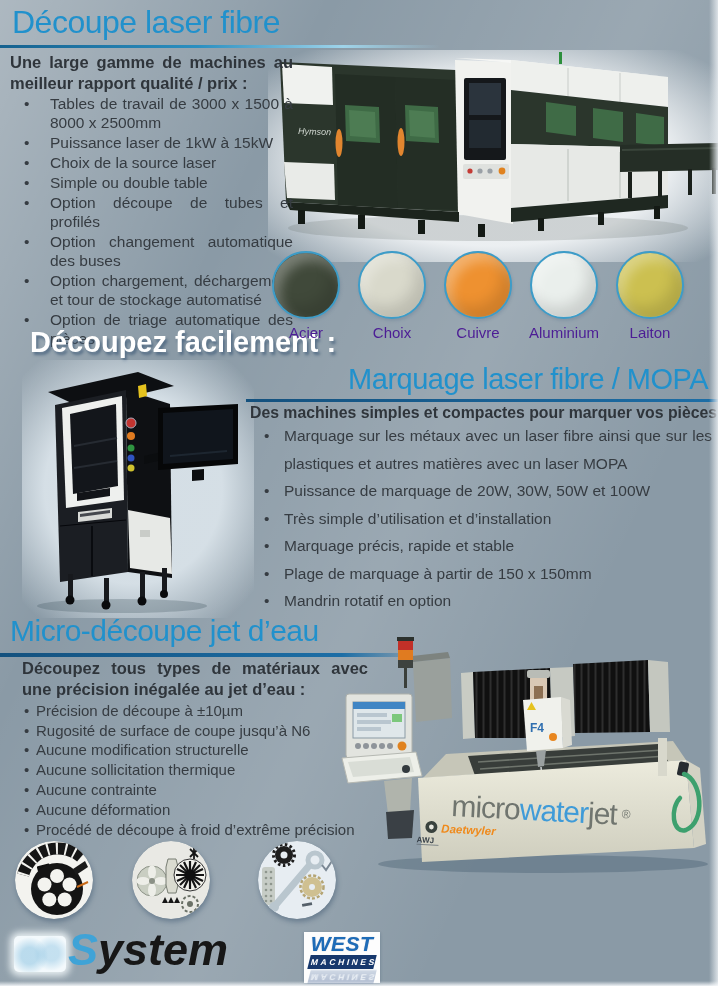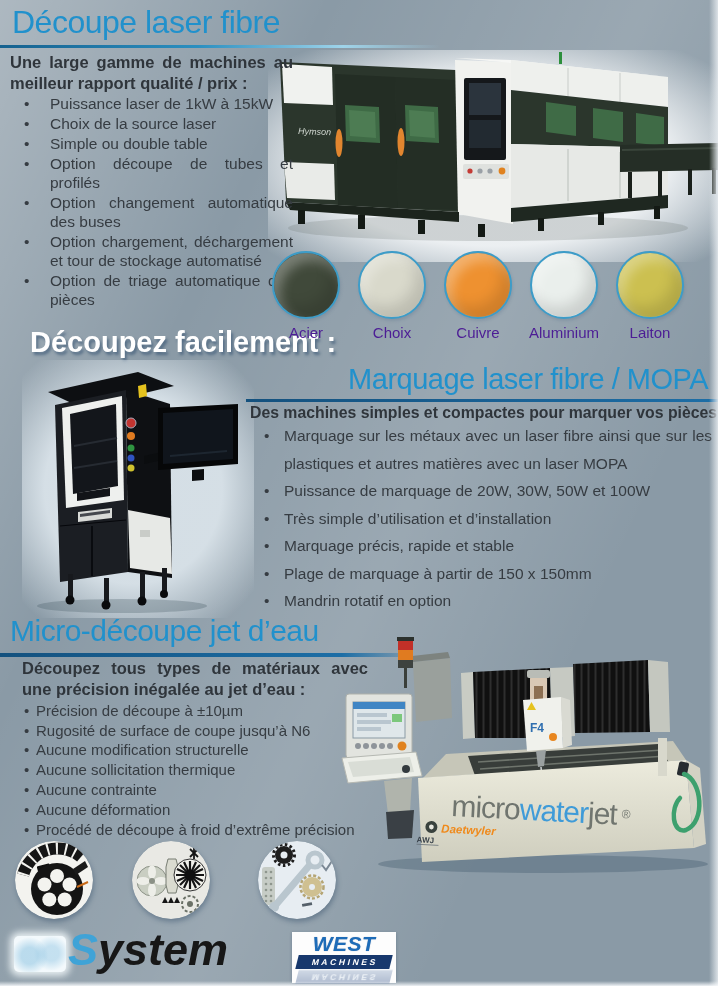--- a/index.html
+++ b/index.html
@@ -79,21 +79,21 @@
   .system-logo .smudge{position:absolute;left:0;top:10px;width:52px;height:36px;border-radius:5px;
     background-color:#f3f9fc;
     background-image:radial-gradient(circle at 30% 55%,rgba(140,195,225,.55) 0 20%,rgba(140,195,225,0) 45%),
                      radial-gradient(circle at 72% 48%,rgba(150,200,228,.5) 0 18%,rgba(150,200,228,0) 42%);
     box-shadow:0 0 7px 4px rgba(245,250,252,.85);}
   .system-text{position:absolute;left:54px;top:-2px;font-size:45px;line-height:52px;font-style:italic;font-weight:600;letter-spacing:0;}
   .sys-s{color:#3fa3d7;}
   .sys-rest{color:#171717;}
 
   
-  .west-logo{left:292px;top:932px;width:104px;height:50px;background:#fdfdfd;padding-top:1px;
+  .west-logo{left:304px;top:932px;width:76px;height:50px;background:#fdfdfd;padding-top:1px;
     box-shadow:0 1px 3px rgba(30,60,90,.3);}
   .west-word{text-align:center;font-size:21px;font-weight:800;font-style:italic;color:#1e6cb8;
     letter-spacing:.5px;line-height:22px;text-shadow:0 0 1px rgba(20,50,100,.4);}
   .west-band{margin:0 5px;background:#17386d;color:#ffffff;font-size:8.5px;font-weight:bold;
     letter-spacing:2.6px;text-align:center;padding:2px 0 2px 2px;transform:skewX(-14deg);}
   .west-reflect{margin-top:1px;transform:skewX(-14deg) scaleY(-1);opacity:.4;color:#d6e2ef;
     background:linear-gradient(#38568a,#8fa6c4);filter:blur(.5px);}
 
   
   .edge-right{position:absolute;right:0;top:0;width:9px;height:100%;
@@ -164,20 +164,21 @@
       <rect x="360" y="122" width="4" height="26" fill="#1a201b"></rect>
         <rect x="390" y="121" width="4" height="26" fill="#1a201b"></rect>
       <rect x="420" y="119" width="4" height="26" fill="#1a201b"></rect>
         <rect x="444" y="118" width="4" height="26" fill="#1a201b"></rect>
     </svg>
   </div>
 
   <div class="s1-text abs">
     <p class="intro">Une large gamme de machines au meilleur rapport qualité / prix :</p>
     <ul class="bullets s1-bullets">
+      <li>Tables de travail de 3000 x 1500 à 8000 x 2500mm</li>
       <li>Puissance laser de 1kW à 15kW</li>
       <li>Choix de la source laser</li>
       <li>Simple ou double table</li>
       <li>Option découpe de tubes et profilés</li>
       <li>Option changement automatique des buses</li>
       <li>Option chargement, déchargement et tour de stockage automatisé</li>
       <li>Option de triage automatique des pièces</li>
     </ul>
   </div>
 

